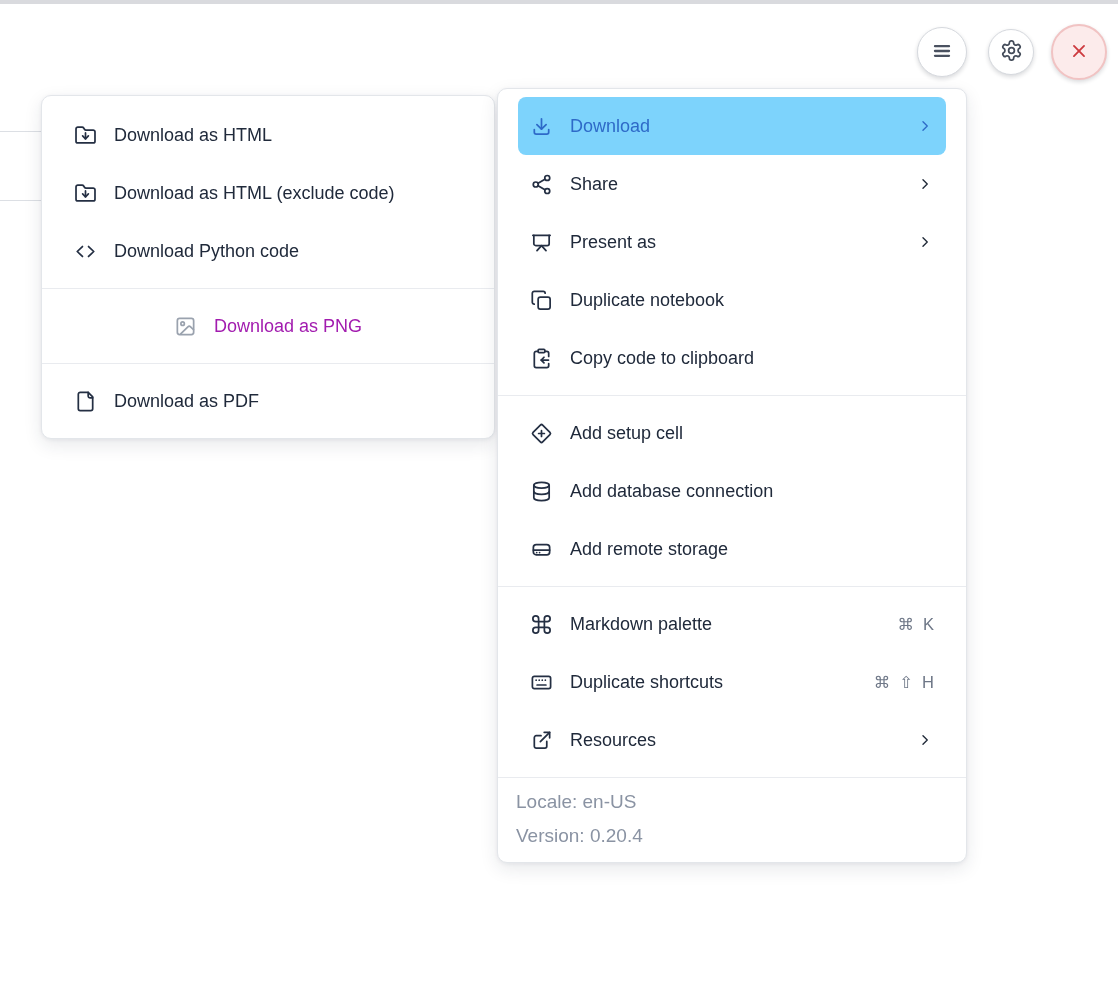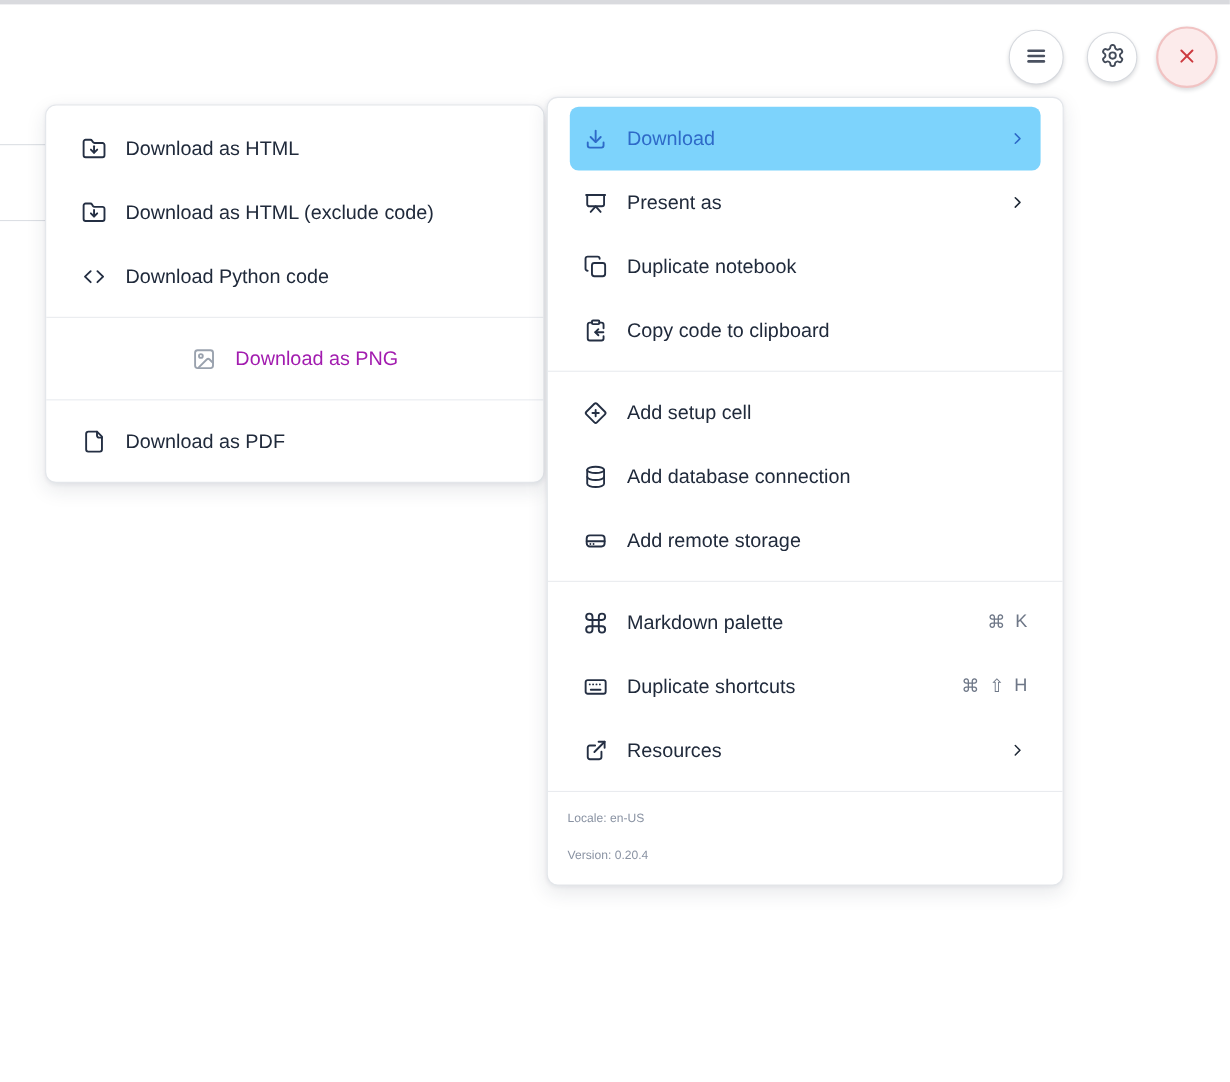--- a/index.html
+++ b/index.html
@@ -50,21 +50,21 @@
   .mi-chevron{margin-left:auto;display:flex;color:#1f2937;}
   .mi-shortcut{margin-left:auto;display:flex;gap:9px;color:#6e7787;font-size:16.5px;}
   .menu-item.highlighted{background:#7dd3fc;color:#2e6ac8;}
   .menu-item.highlighted .mi-icon,
   .menu-item.highlighted .mi-chevron{color:#2e6ac8;}
   .menu-item.disabled{color:#a21caf;cursor:default;justify-content:center;}
   .menu-item.disabled .mi-icon{color:#9aa2ae;}
 
   .menu-footer{
     border-top:1px solid #e9ebef;padding:7px 18px 9px 18px;
-    font-size:11px;line-height:34px;color:#8a93a3;
+    font-size:19px;line-height:34px;color:#8a93a3;
   }
 </style>
 </head>
 <body>
 
 <div class="topbar"></div>
 <div class="bg-line l1"></div>
 <div class="bg-line l2"></div>
 
 <button class="circle-btn btn-menu">
@@ -107,20 +107,37 @@
           <span class="mi-label">Download</span>
           <span class="mi-chevron">
             <svg width="18" height="18" viewBox="0 0 24 24" fill="none" stroke="currentColor" stroke-width="1.8" stroke-linecap="round" stroke-linejoin="round">
               <path d="m9.3 6.3 5.7 5.7-5.7 5.7"></path>
             </svg>
           </span>
         </div>
         <div class="menu-item">
           <span class="mi-icon">
             <svg width="23" height="23" viewBox="0 0 24 24" fill="none" stroke="currentColor" stroke-width="1.8" stroke-linecap="round" stroke-linejoin="round">
+              <circle cx="18" cy="5.2" r="2.6"></circle>
+              <circle cx="6" cy="12" r="2.6"></circle>
+              <circle cx="18" cy="18.8" r="2.6"></circle>
+              <path d="m8.4 10.8 7.2-4.2"></path>
+              <path d="m8.4 13.2 7.2 4.2"></path>
+            </svg>
+          </span>
+          <span class="mi-label">Share</span>
+          <span class="mi-chevron">
+            <svg width="18" height="18" viewBox="0 0 24 24" fill="none" stroke="currentColor" stroke-width="1.8" stroke-linecap="round" stroke-linejoin="round">
+              <path d="m9.3 6.3 5.7 5.7-5.7 5.7"></path>
+            </svg>
+          </span>
+        </div>
+        <div class="menu-item">
+          <span class="mi-icon">
+            <svg width="23" height="23" viewBox="0 0 24 24" fill="none" stroke="currentColor" stroke-width="1.8" stroke-linecap="round" stroke-linejoin="round">
               <path d="M3 4.5h18"></path>
               <path d="M20 4.5v8.7a2 2 0 0 1-2 2H6a2 2 0 0 1-2-2V4.5"></path>
               <path d="m7.3 20.5 4.7-5.3 4.7 5.3"></path>
             </svg>
           </span>
           <span class="mi-label">Present as</span>
           <span class="mi-chevron">
             <svg width="18" height="18" viewBox="0 0 24 24" fill="none" stroke="currentColor" stroke-width="1.8" stroke-linecap="round" stroke-linejoin="round">
               <path d="m9.3 6.3 5.7 5.7-5.7 5.7"></path>
             </svg>

